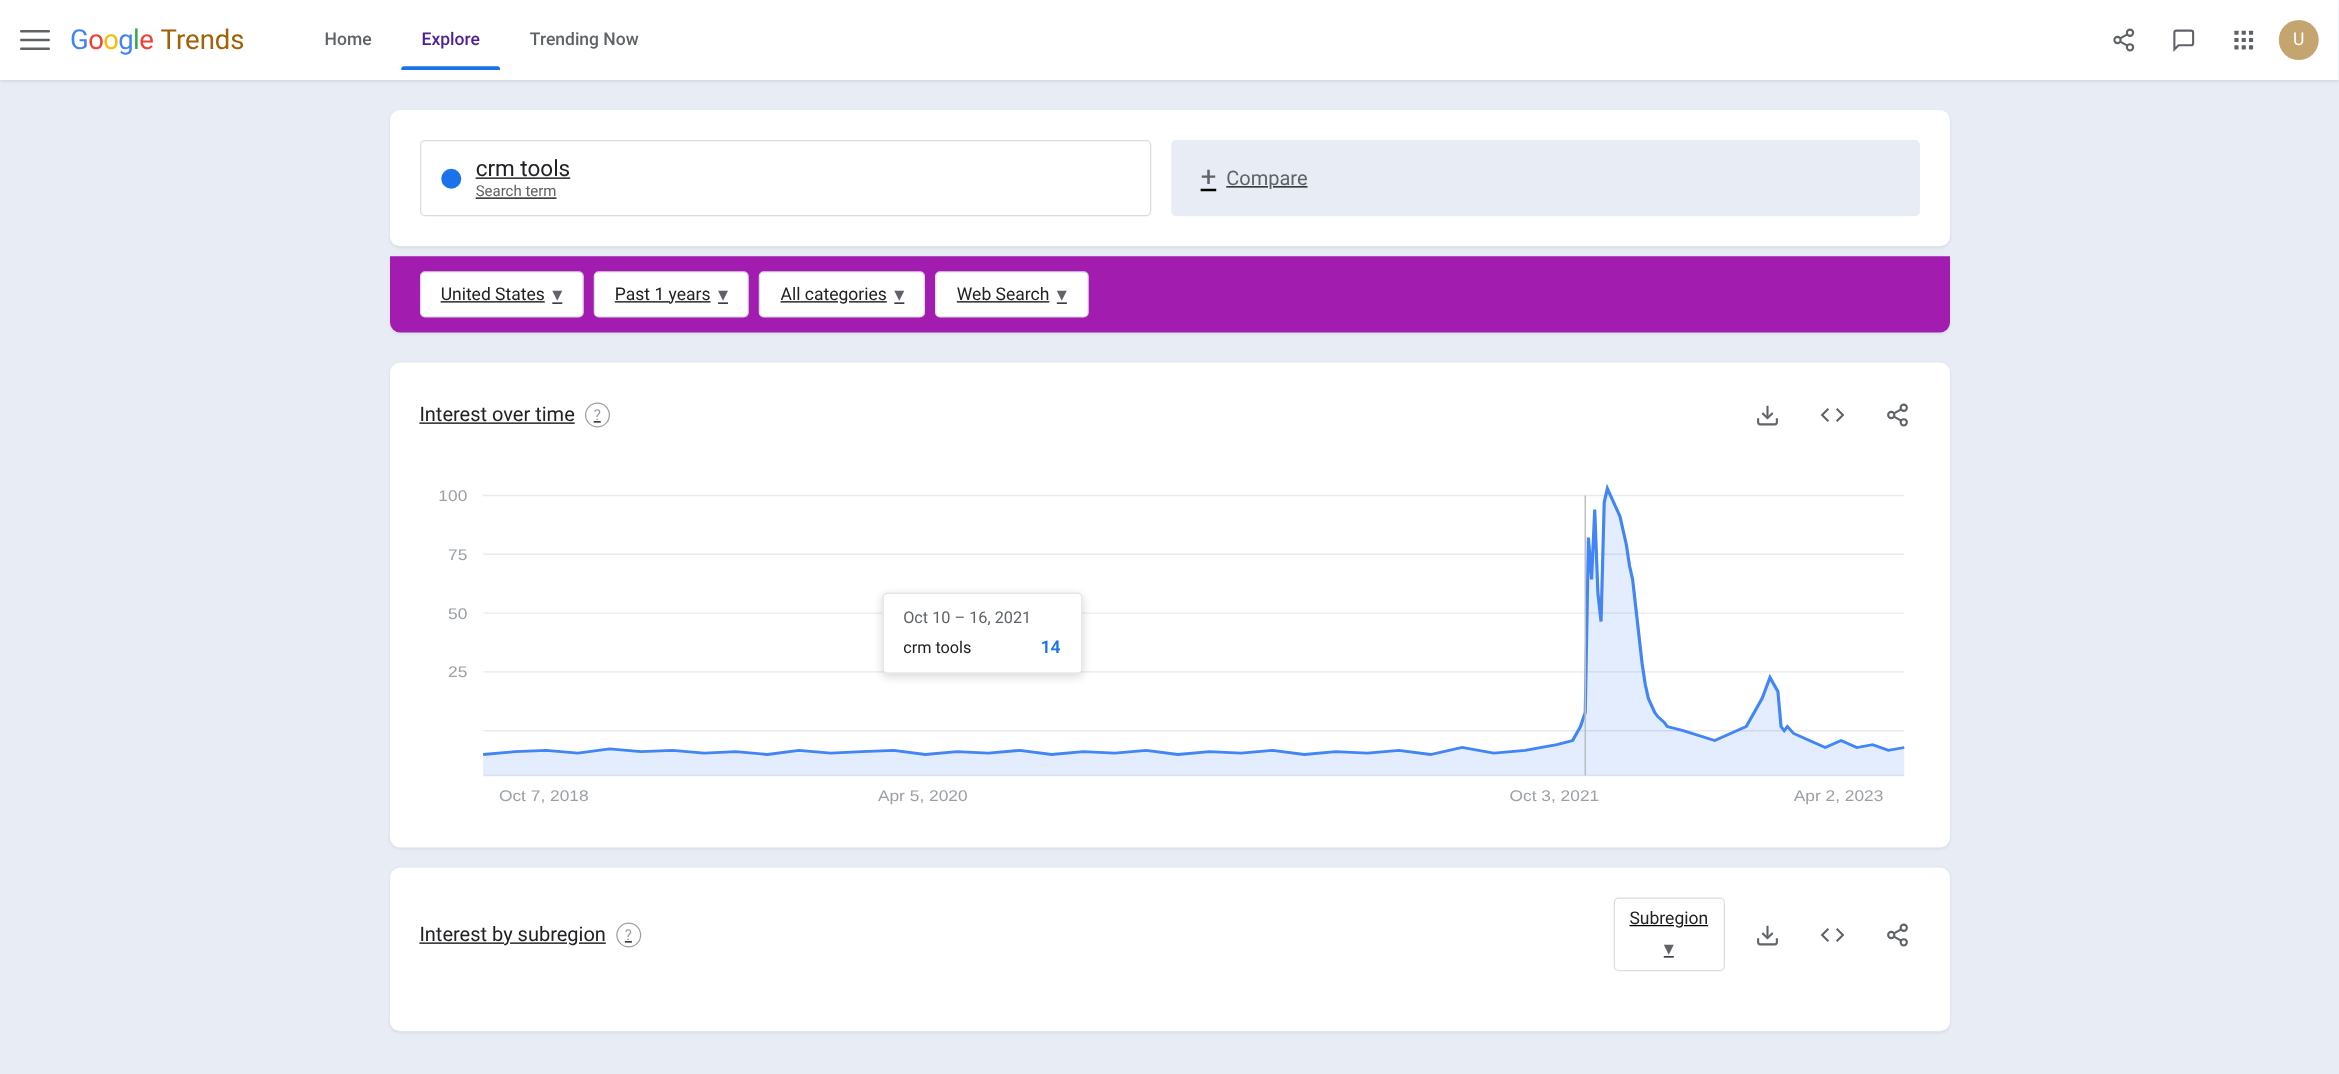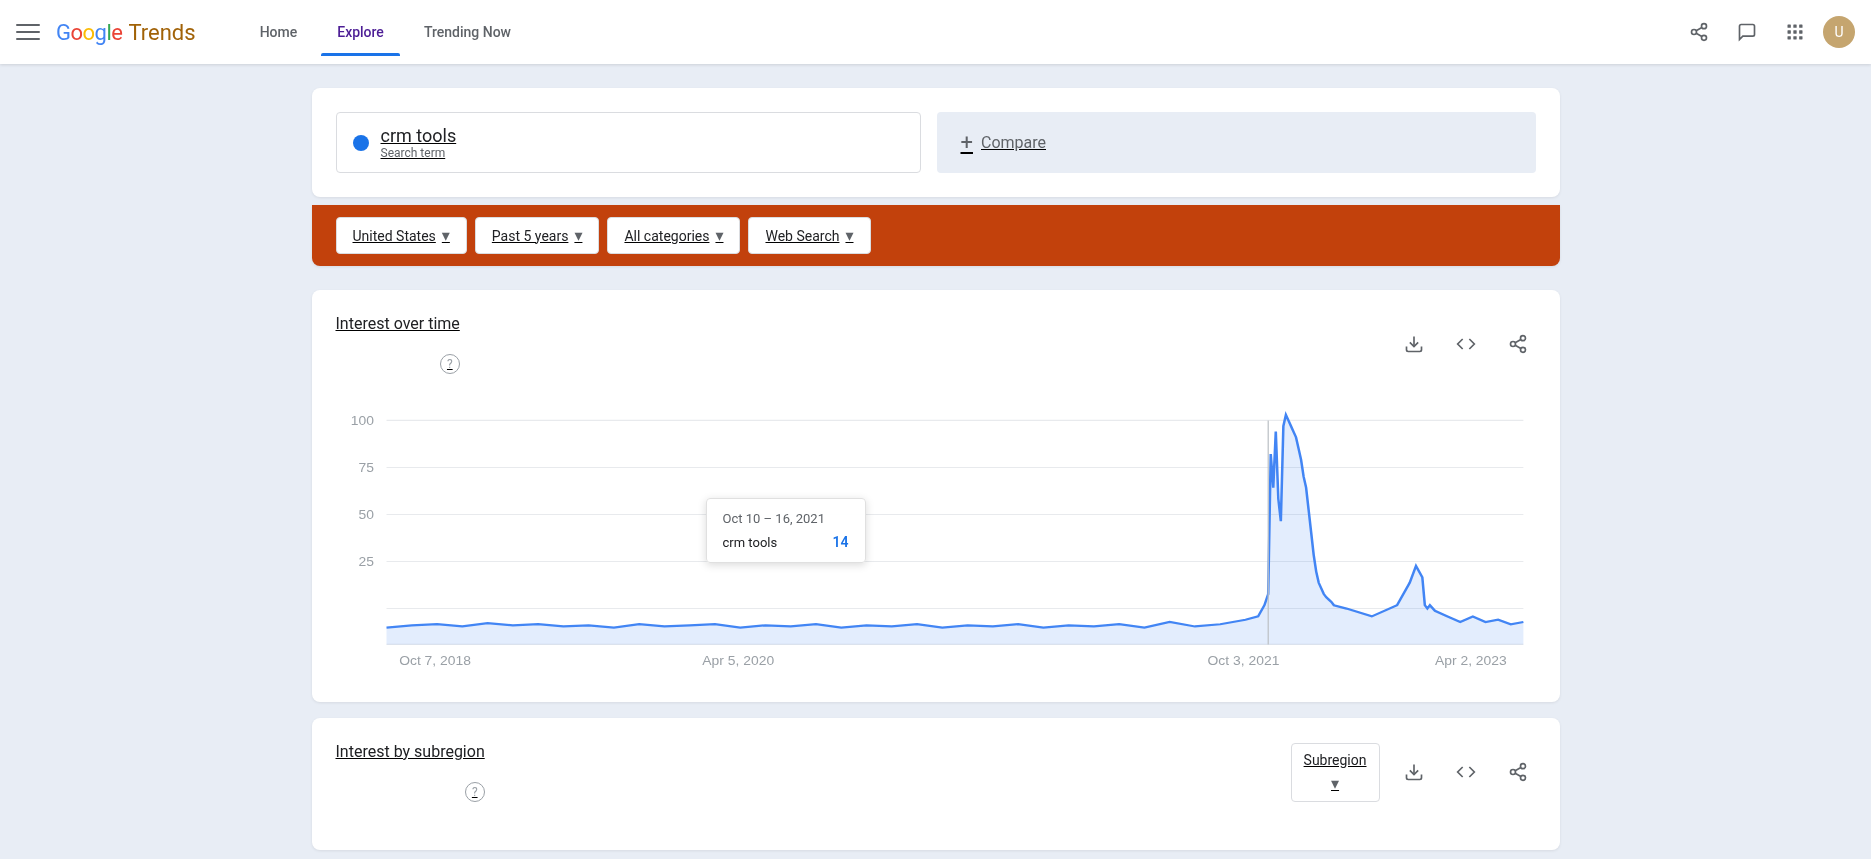--- a/index.html
+++ b/index.html
@@ -185,21 +185,21 @@
       font-size: 22px;
       color: #5f6368;
       line-height: 1;
     }
 
     
     .filter-bar {
       display: flex;
       gap: 8px;
       padding: 12px 24px;
-      background: #c2410c;
+      background: #a21caf;
       border-radius: 0 0 8px 8px;
       box-shadow: 0 1px 3px rgba(0,0,0,0.08);
       margin-bottom: 24px;
     }
     .filter-btn {
       display: flex;
       align-items: center;
       gap: 6px;
       padding: 8px 16px;
       border: 1px solid #dadce0;
@@ -224,23 +224,22 @@
       box-shadow: 0 1px 3px rgba(0,0,0,0.08);
     }
     .card-header {
       display: flex;
       align-items: center;
       justify-content: space-between;
       margin-bottom: 24px;
     }
     .card-title-group {
       display: flex;
-      align-items: flex-end;
-      gap: 21px;
-      flex-direction: column;
+      align-items: flex-start;
+      gap: 8px;
     }
     .card-title {
       font-size: 16px;
       color: #202124;
       font-weight: 400;
     }
     .help-icon {
       width: 20px;
       height: 20px;
       border-radius: 50%;
@@ -434,21 +433,21 @@
       <span>Compare</span>
     </div>
   </div>
 
   <div class="filter-bar">
     <button class="filter-btn">
       <span>United States</span>
       <span class="filter-arrow">▾</span>
     </button>
     <button class="filter-btn">
-      <span>Past 5 years</span>
+      <span>Past 1 years</span>
       <span class="filter-arrow">▾</span>
     </button>
     <button class="filter-btn">
       <span>All categories</span>
       <span class="filter-arrow">▾</span>
     </button>
     <button class="filter-btn">
       <span>Web Search</span>
       <span class="filter-arrow">▾</span>
     </button>

